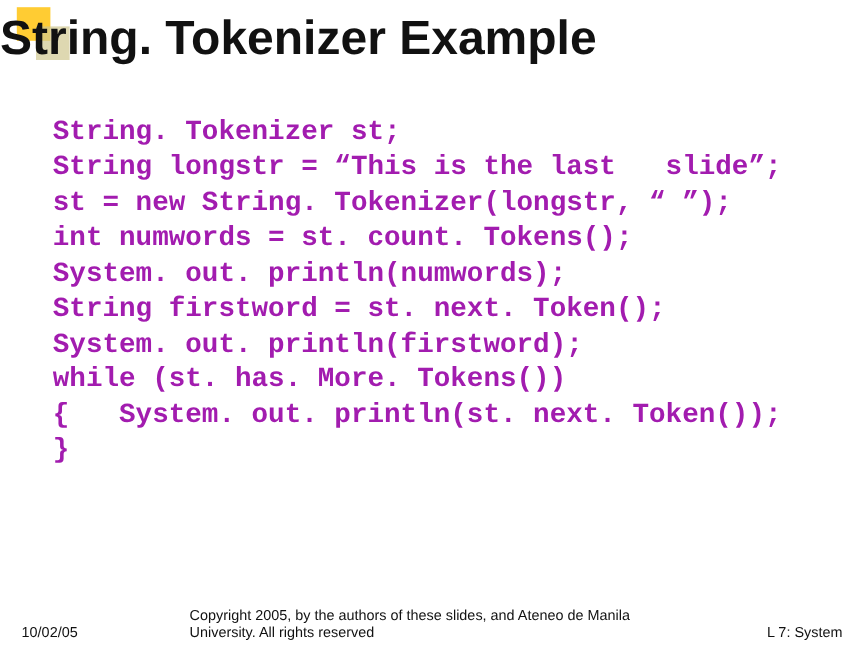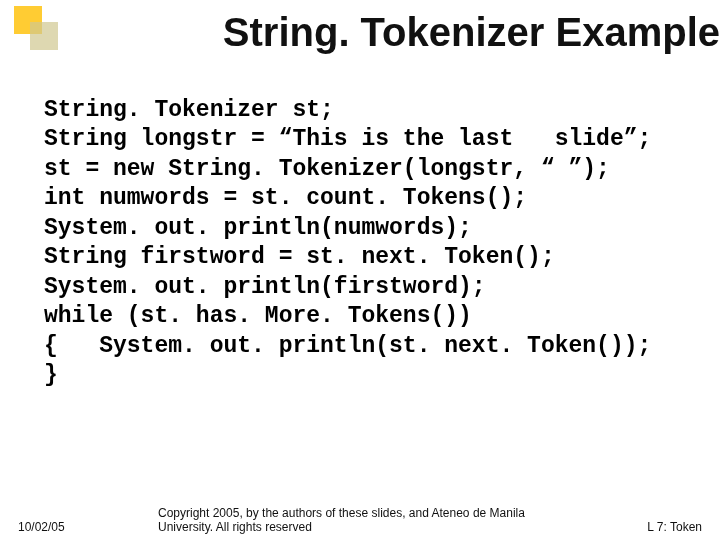--- a/index.html
+++ b/index.html
@@ -27,36 +27,36 @@
     width: 28px;
     height: 28px;
     background: #d0c890;
     opacity: 0.7;
   }
   .title {
     position: absolute;
     left: 0;
     top: 10px;
     width: 100%;
-    text-align: right;
+    text-align: left;
     font-size: 40px;
     font-weight: bold;
     color: #111;
     font-family: "Comic Sans MS", "Comic Sans", cursive, Arial, sans-serif;
   }
   .code {
     position: absolute;
     left: 44px;
     top: 96px;
     right: 30px;
     font-family: "Courier New", Courier, monospace;
     font-size: 23px;
     line-height: 1.28;
     font-weight: bold;
-    color: #000000;
+    color: #a21caf;
     white-space: pre;
   }
   .footer {
     position: absolute;
     left: 0;
     bottom: 6px;
     width: 100%;
     display: flex;
     align-items: flex-end;
     font-size: 12px;
@@ -92,15 +92,15 @@
 String firstword = st. next. Token();
 System. out. println(firstword);
 while (st. has. More. Tokens())
 {   System. out. println(st. next. Token());
 }</div>
 
 <div class="footer">
   <div class="footer-left">10/02/05</div>
   <div class="footer-center">Copyright 2005, by the authors of these slides, and Ateneo de Manila University. All rights reserved</div>
   <div class="footer-right">
-    <div>L 7: Token</div>
+    <div>L 7: System</div>
   </div>
 </div>
 
 </body></html>

